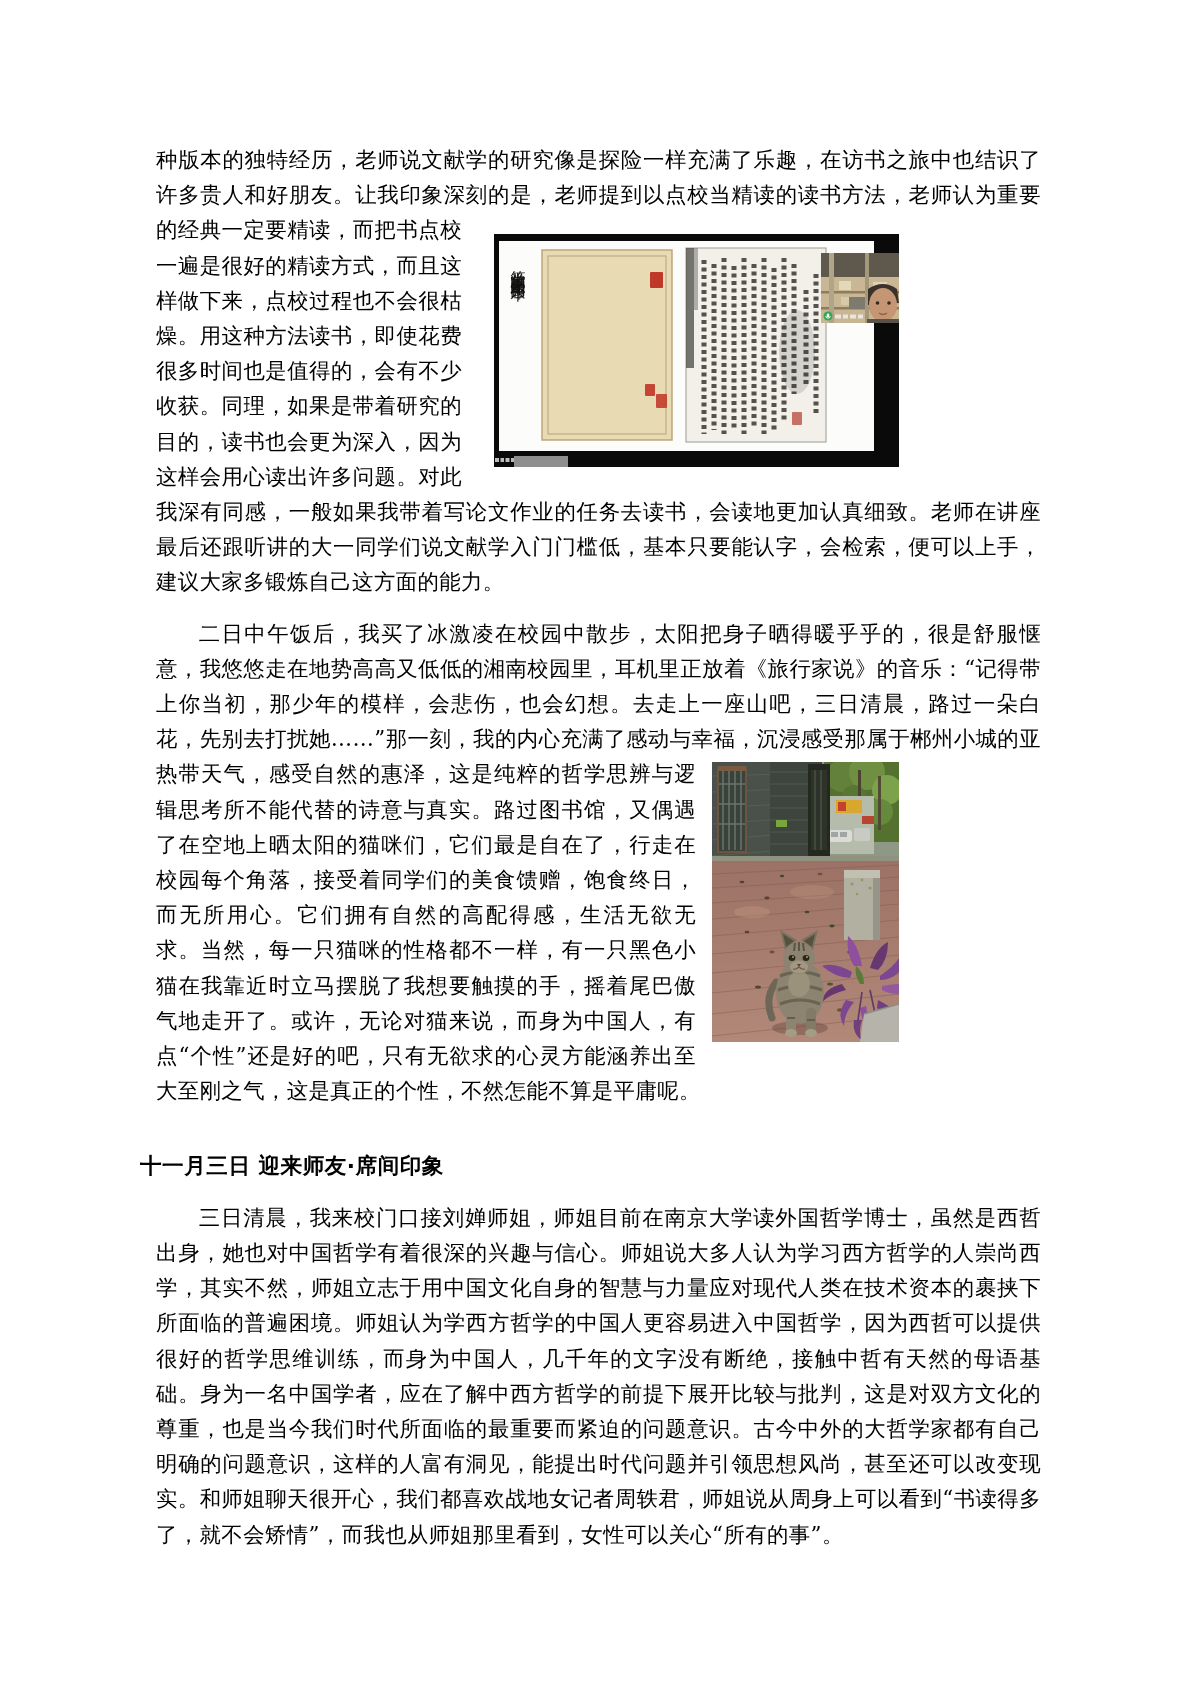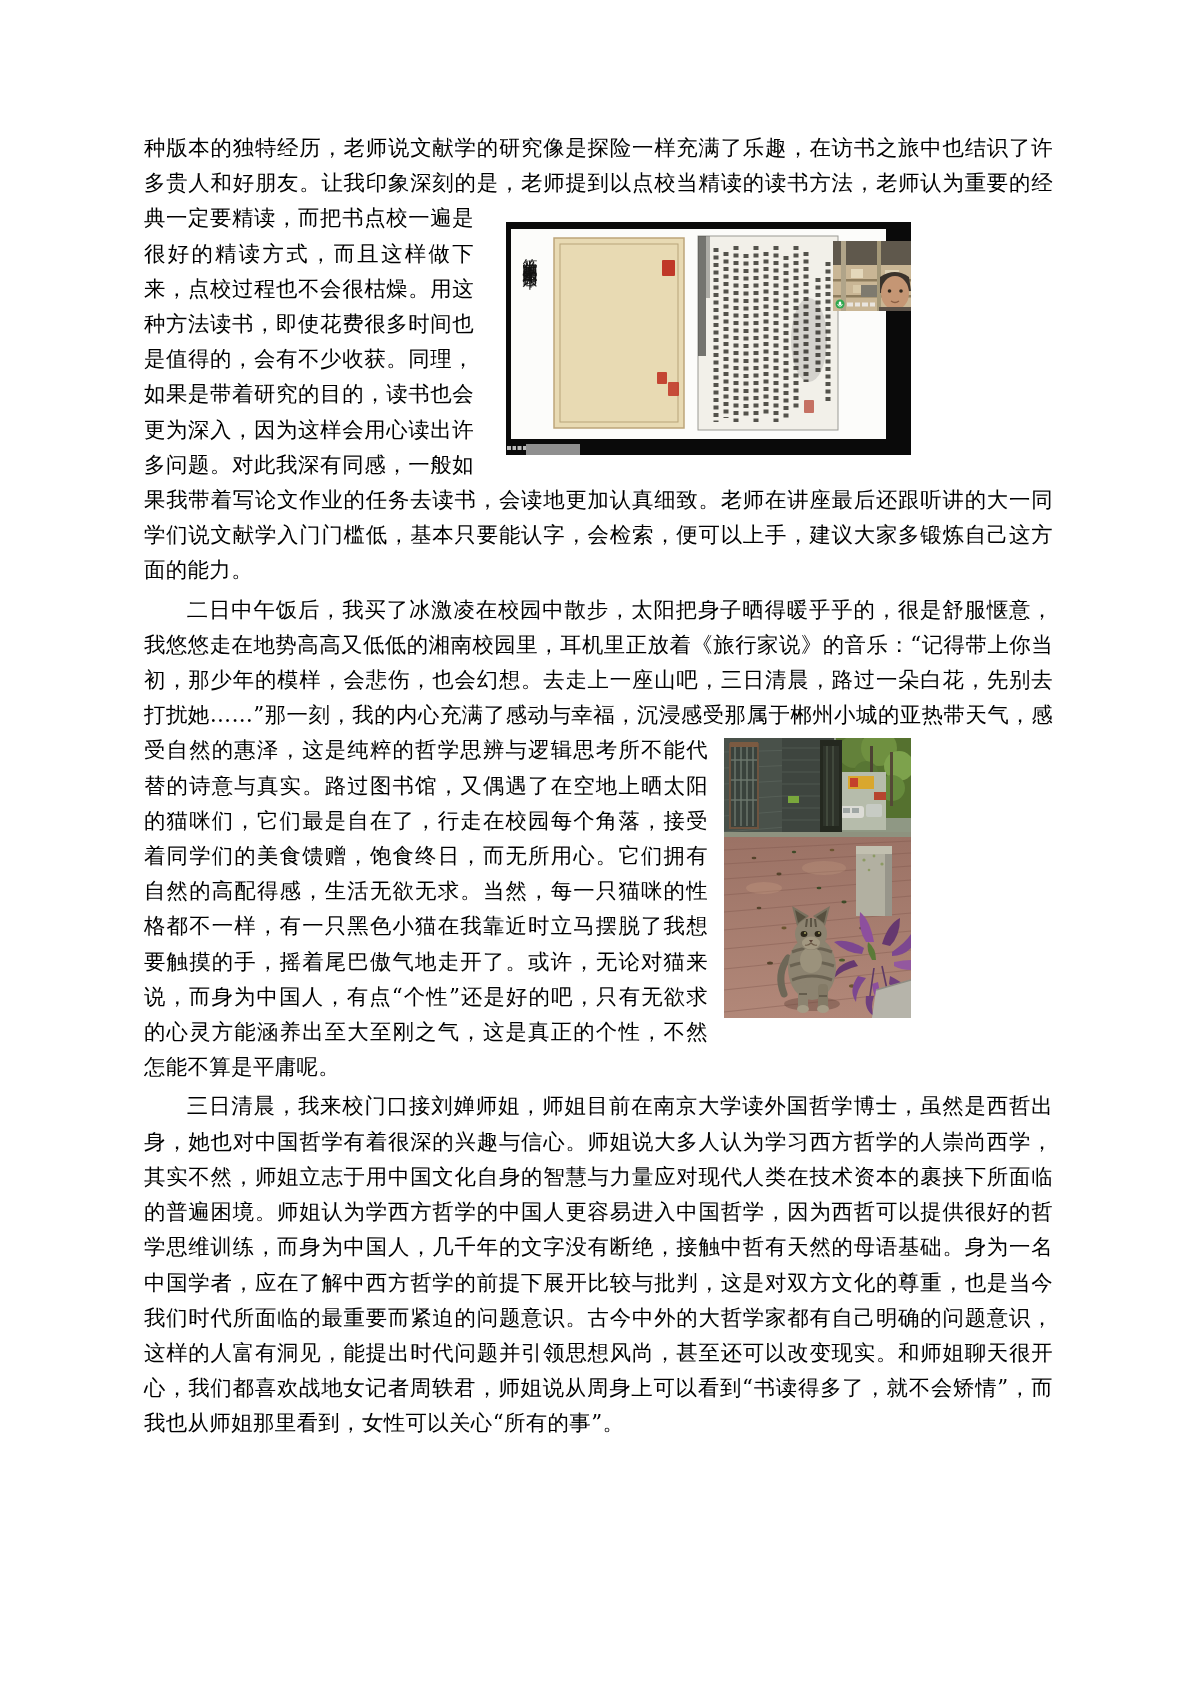--- a/index.html
+++ b/index.html
@@ -3,21 +3,21 @@
 <meta charset="utf-8">
 <style>
   html,body{margin:0;padding:0;}
   body{
     width:1191px;height:1684px;background:#ffffff;position:relative;
     font-family:"DejaVu Serif","Liberation Serif",serif;color:#000;
     overflow:hidden;
   }
   .page{position:absolute;left:140px;top:126px;width:917px;}
   .para{
-    margin:4px;text-align:justify;text-justify:inter-ideograph;
+    margin:16px;text-align:justify;text-justify:inter-ideograph;
     font-size:21.4px;line-height:35.2px;letter-spacing:.4px;
   }
   .indent{text-indent:2em;}
   .heading{
     display:block;font-family:"DejaVu Sans","Liberation Sans",sans-serif;
     font-weight:700;font-size:21.6px;line-height:35.2px;margin:40px 0 0 0;
     letter-spacing:.5px;
   }
   
   .float-obj{display:block;position:relative;}
@@ -294,18 +294,19 @@
           <circle cx="81" cy="195" r=".9" fill="#b5b06a"></circle>
             <circle cx="95" cy="195" r=".9" fill="#b5b06a"></circle>
           <ellipse cx="87" cy="205" rx="9" ry="6.5" fill="#a29881"></ellipse>
           <path d="M85,202 h4 l-2,3 z" fill="#584236"></path>
           <path d="M87,205 q-3,3 -6,2 M87,205 q3,3 6,2" stroke="#6b5a47" stroke-width="1.2" fill="none"></path>
         </g>
       </svg>
     </span><span>带天气，感受自然的惠泽，这是纯粹的哲学思辨与逻辑思考所不能代替的诗意与真实。路过图书馆，又偶遇了在空地上晒太阳的猫咪们，它们最是自在了，行走在校园每个角落，接受着同学们的美食馈赠，饱食终日，而无所用心。它们拥有自然的高配得感，生活无欲无求。当然，每一只猫咪的性格都不一样，有一只黑色小猫在我靠近时立马摆脱了我想要触摸的手，摇着尾巴傲气地走开了。或许，无论对猫来说，而身为中国人，有点“个性”还是好的吧，只有无欲求的心灵方能涵养出至大至刚之气，这是真正的个性，不然怎能不算是平庸呢。</span>
   </p>
 
+  <span class="heading">十一月三日 迎来师友·席间印象</span>
 
   <p class="para indent">
     <span>三日清晨，我来校门口接刘婵师姐，师姐目前在南京大学读外国哲学博士，虽然是西哲出身，她也对中国哲学有着很深的兴趣与信心。师姐说大多人认为学习西方哲学的人崇尚西学，其实不然，师姐立志于用中国文化自身的智慧与力量应对现代人类在技术资本的裹挟下所面临的普遍困境。师姐认为学西方哲学的中国人更容易进入中国哲学，因为西哲可以提供很好的哲学思维训练，而身为中国人，几千年的文字没有断绝，接触中哲有天然的母语基础。身为一名中国学者，应在了解中西方哲学的前提下展开比较与批判，这是对双方文化的尊重，也是当今我们时代所面临的最重要而紧迫的问题意识。古今中外的大哲学家都有自己明确的问题意识，这样的人富有洞见，能提出时代问题并引领思想风尚，甚至还可以改变现实。和师姐聊天很开心，我们都喜欢战地女记者周轶君，师姐说从周身上可以看到“书读得多了，就不会矫情”，而我也从师姐那里看到，女性可以关心“所有的事”。</span>
   </p>
 
 </div>
 
 </body></html>

